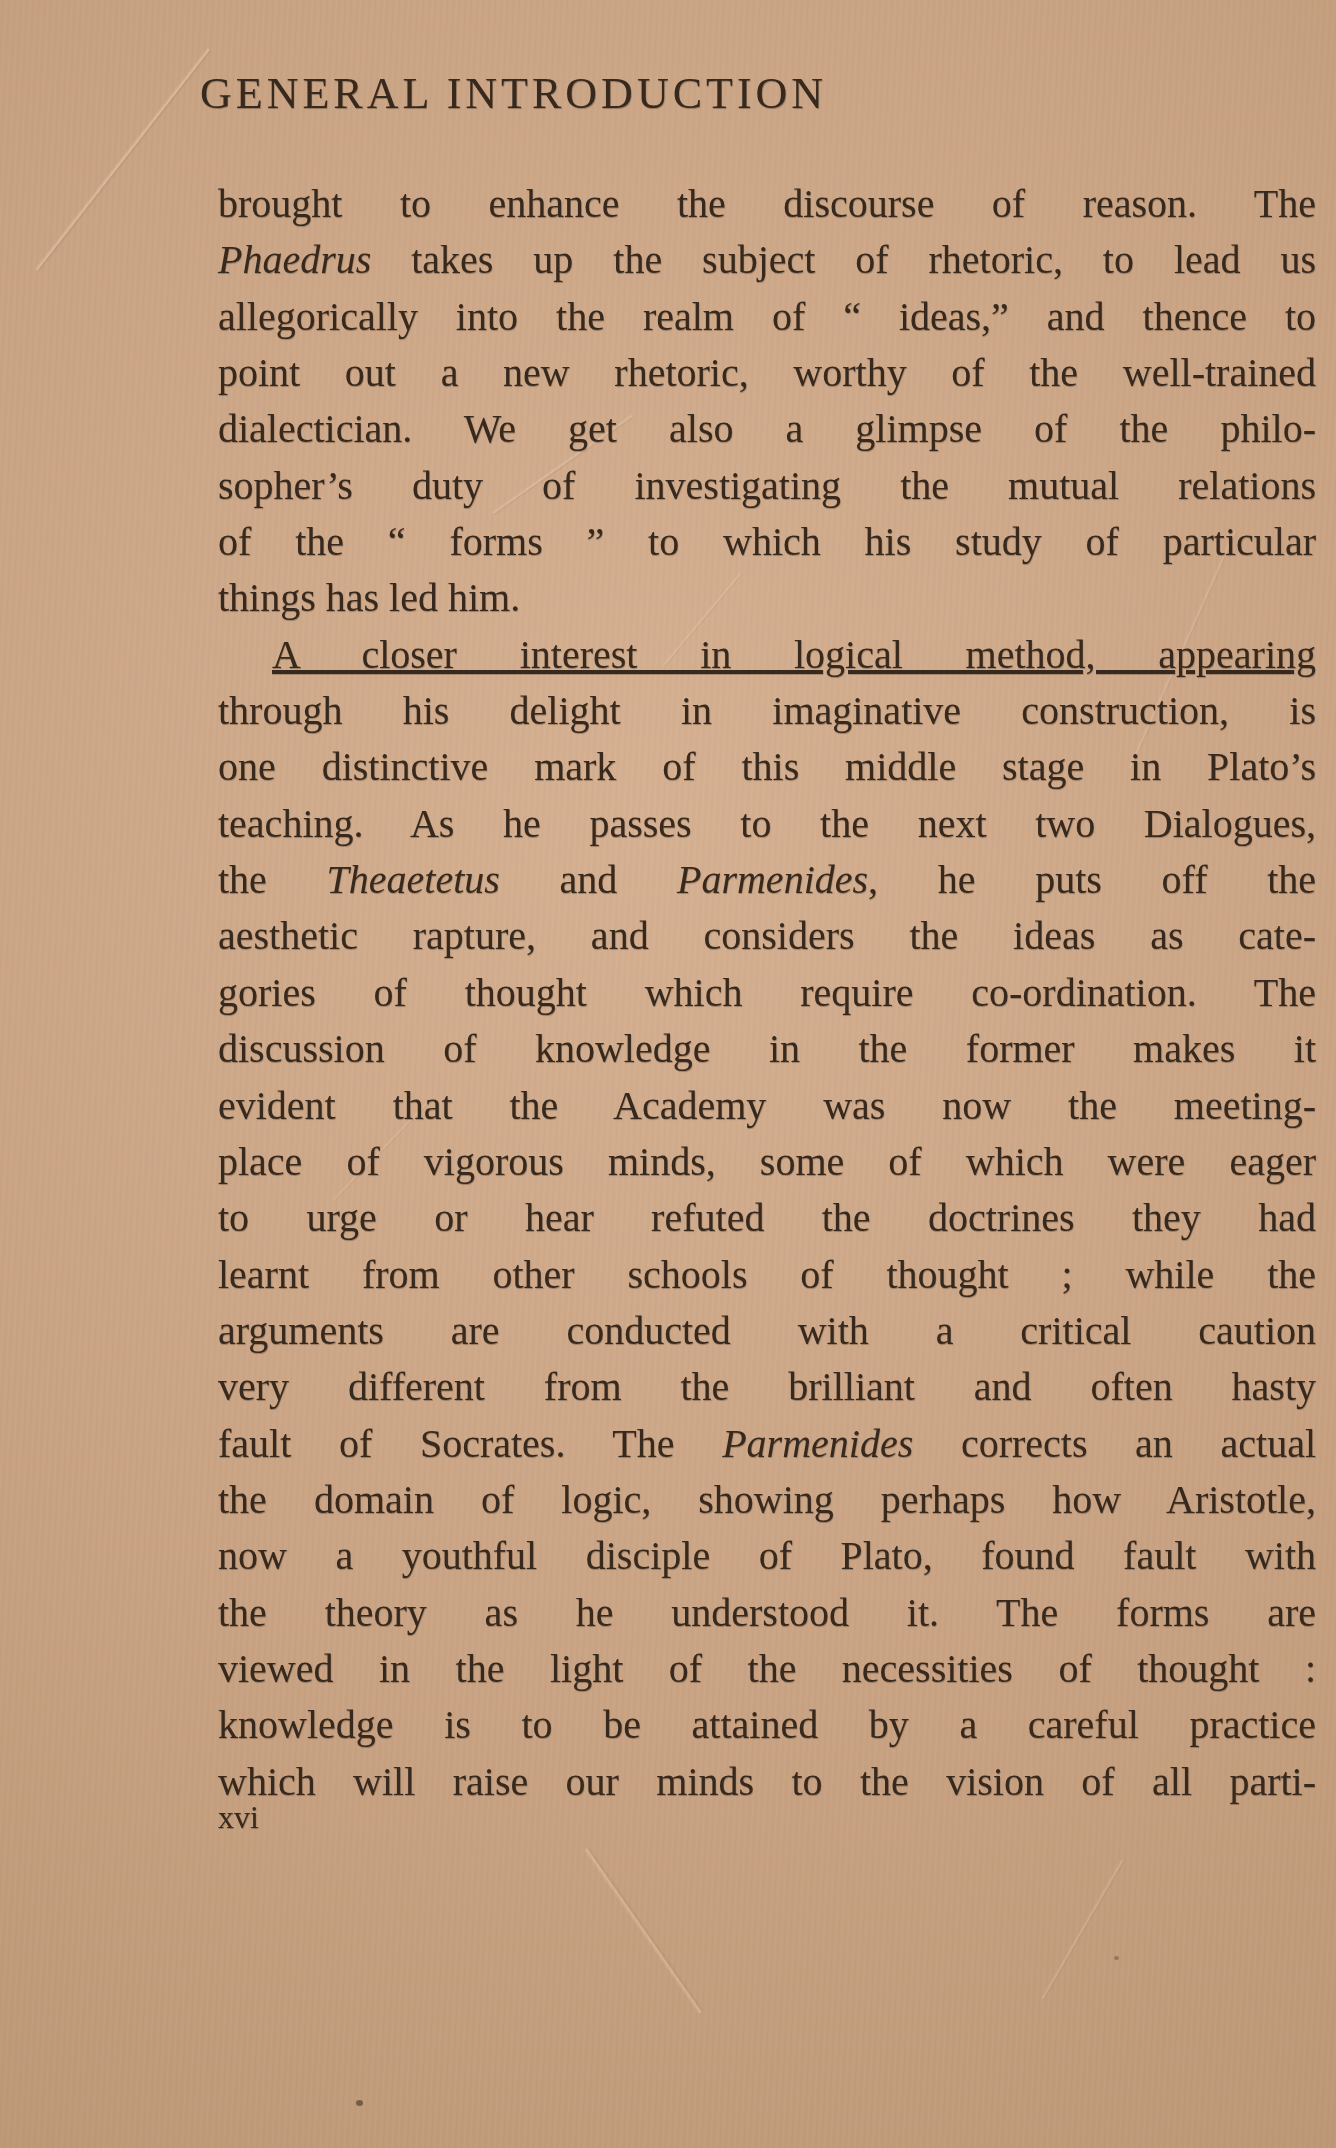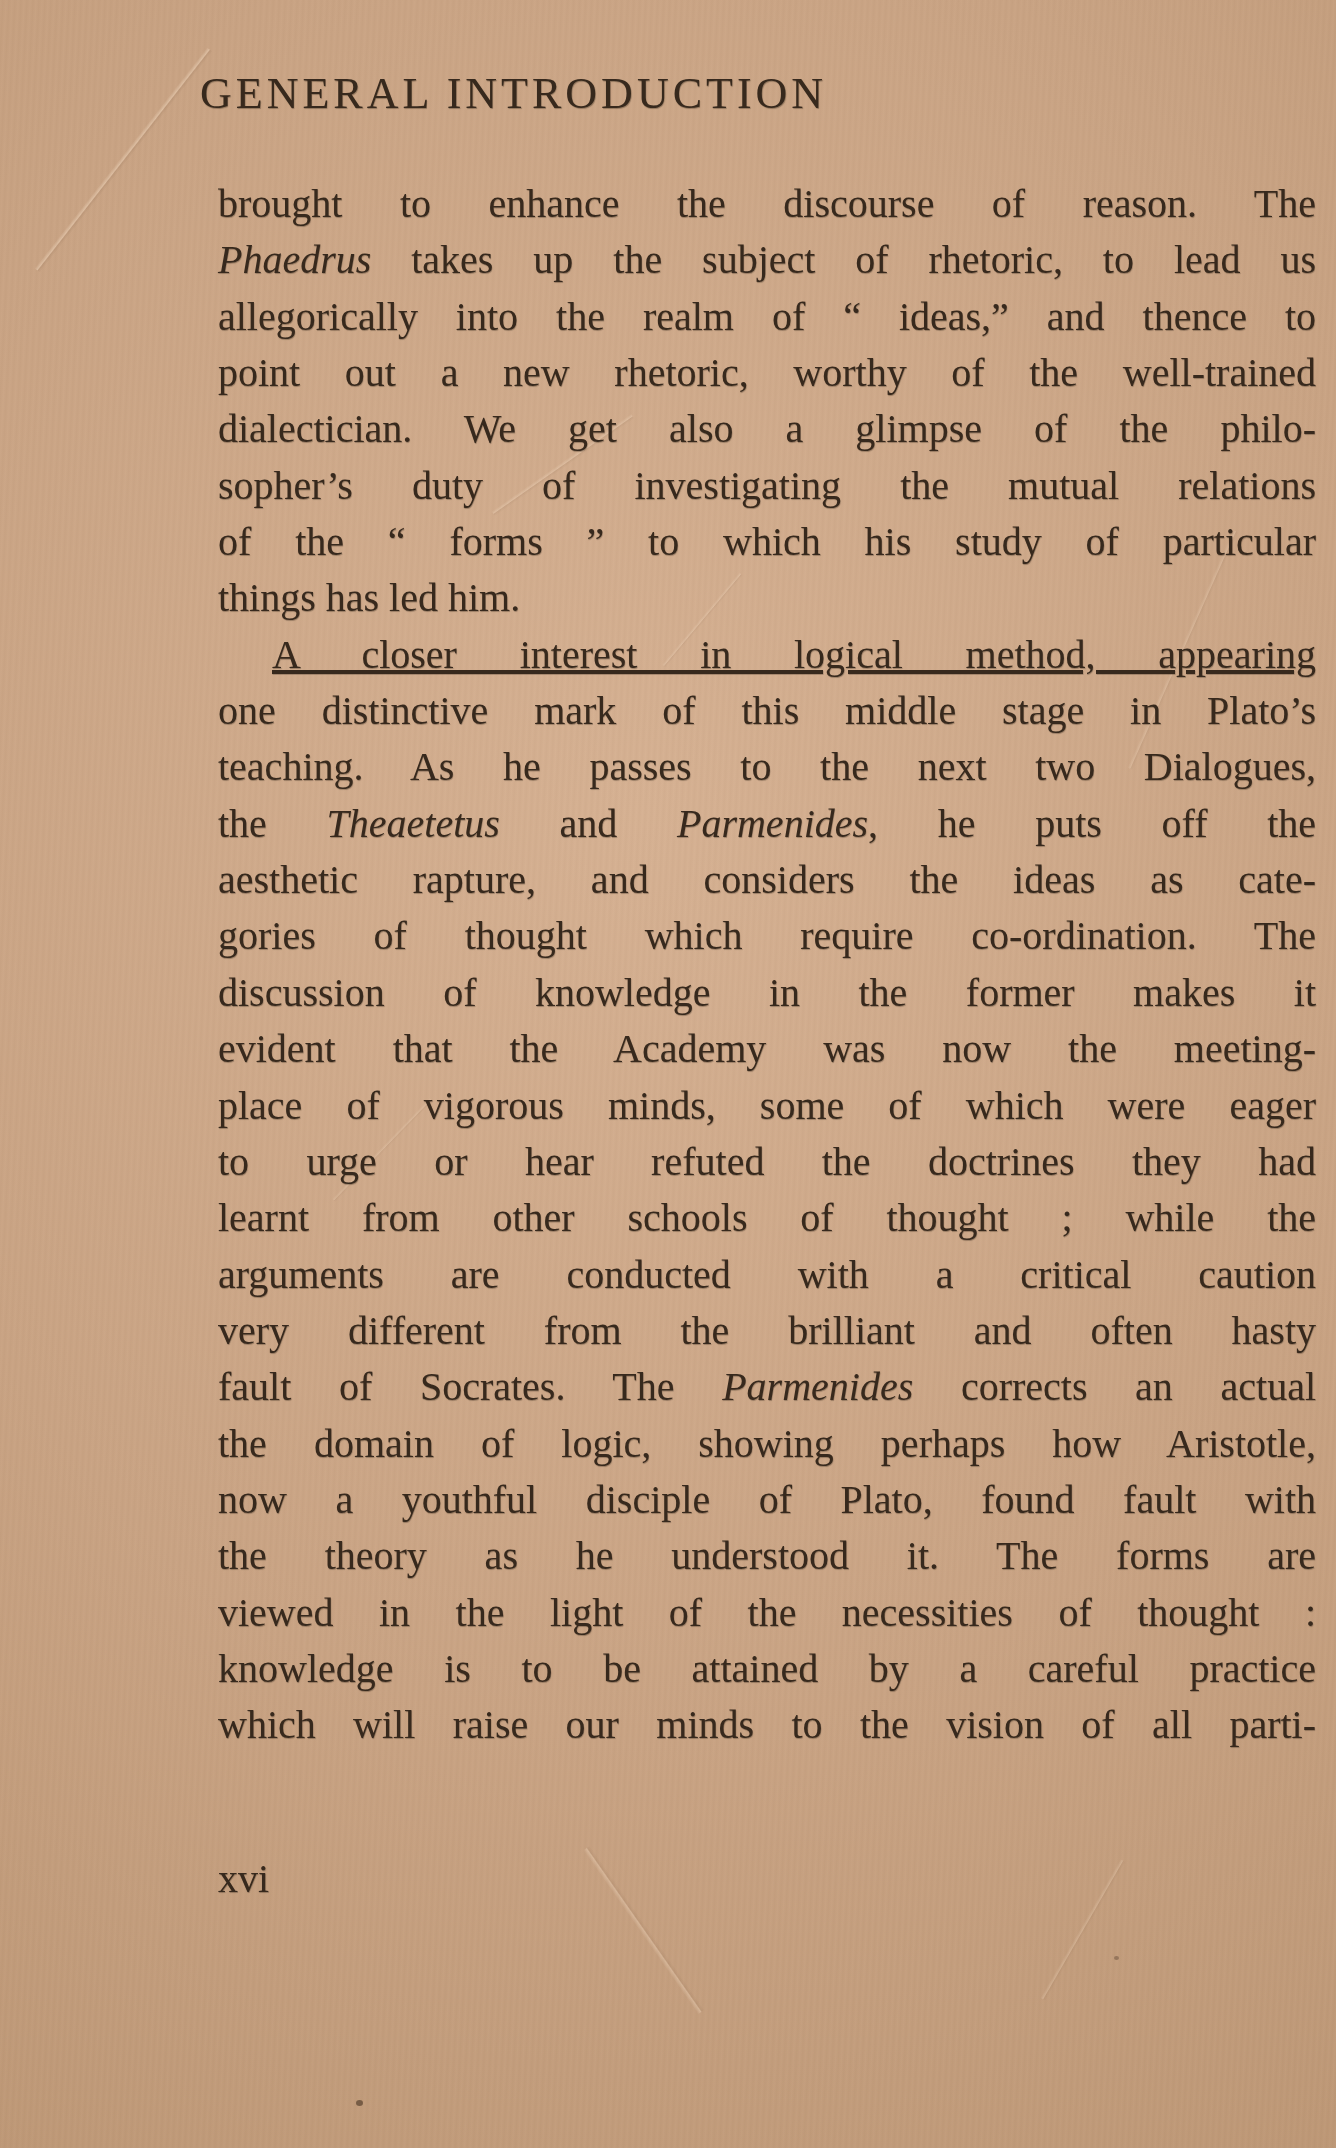--- a/index.html
+++ b/index.html
@@ -83,22 +83,22 @@
   }
   .text-line.just{
     white-space:normal;
     text-align:justify;
     text-align-last:justify;
   }
   .text-line.indent{text-indent:54px;text-decoration:underline;}
   .text-line em{font-style:italic;}
   .folio{
     position:absolute;
-    left:218px;top:1851px;
-    font-size:40px;line-height:56px;
+    left:218px;top:1789px;
+    font-size:32px;line-height:56px;
     color:var(--ink);
     text-shadow:0.5px 0.8px 0.7px rgba(47,33,21,0.32);
   }
 </style>
 </head>
 <body>
 
 <div class="page">
   <div class="grain"></div>
   <div class="crease crease-1"></div>
@@ -116,20 +116,21 @@
   <div class="text-block">
       <div class="text-line just"><span>brought to enhance the discourse of reason.  The</span></div>
       <div class="text-line just"><em>Phaedrus</em><span> takes up the subject of rhetoric, to lead us</span></div>
       <div class="text-line just"><span>allegorically into the realm of “ ideas,” and thence to</span></div>
       <div class="text-line just"><span>point out a new rhetoric, worthy of the well-trained</span></div>
       <div class="text-line just"><span>dialectician.  We get also a glimpse of the philo-</span></div>
       <div class="text-line just"><span>sopher’s duty of investigating the mutual relations</span></div>
       <div class="text-line just"><span>of the “ forms ” to which his study of particular</span></div>
       <div class="text-line"><span>things has led him.</span></div>
       <div class="text-line just indent"><span>A closer interest in logical method, appearing</span></div>
+      <div class="text-line just"><span>through his delight in imaginative construction, is</span></div>
       <div class="text-line just"><span>one distinctive mark of this middle stage in Plato’s</span></div>
       <div class="text-line just"><span>teaching.  As he passes to the next two Dialogues,</span></div>
       <div class="text-line just"><span>the </span><em>Theaetetus</em><span> and </span><em>Parmenides</em><span>, he puts off the</span></div>
       <div class="text-line just"><span>aesthetic rapture, and considers the ideas as cate-</span></div>
       <div class="text-line just"><span>gories of thought which require co-ordination.  The</span></div>
       <div class="text-line just"><span>discussion of knowledge in the former makes it</span></div>
       <div class="text-line just"><span>evident that the Academy was now the meeting-</span></div>
       <div class="text-line just"><span>place of vigorous minds, some of which were eager</span></div>
       <div class="text-line just"><span>to urge or hear refuted the doctrines they had</span></div>
       <div class="text-line just"><span>learnt from other schools of thought ;  while the</span></div>

